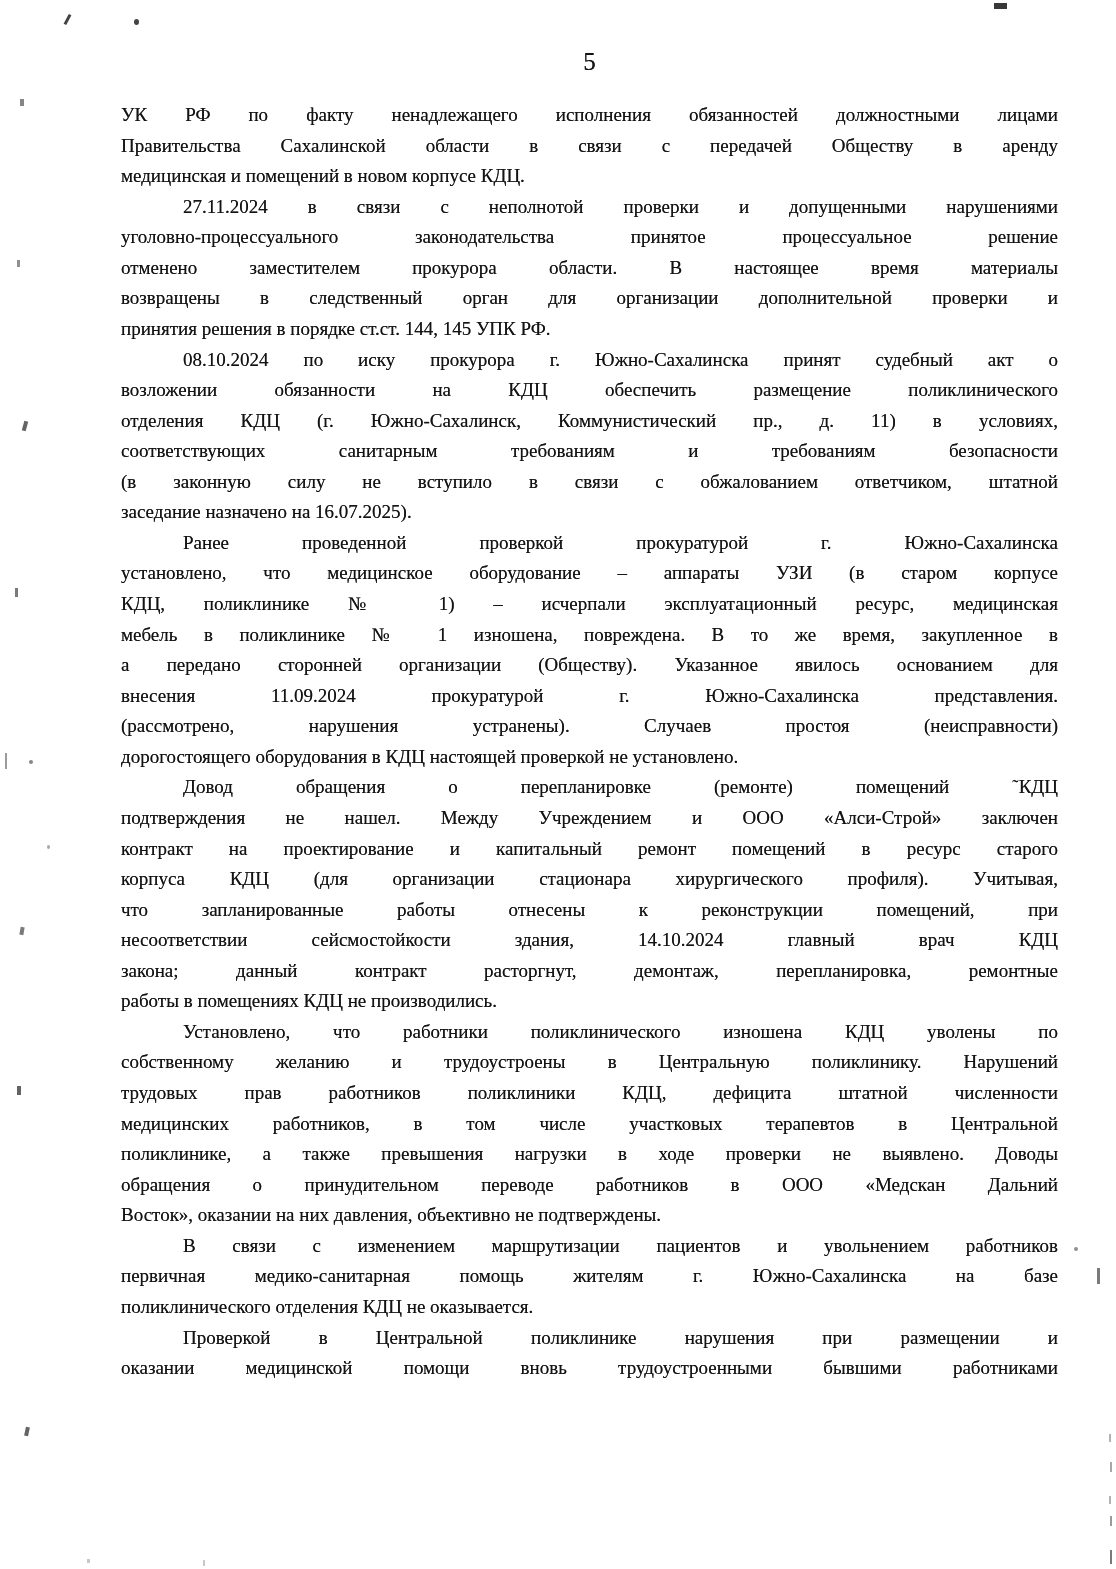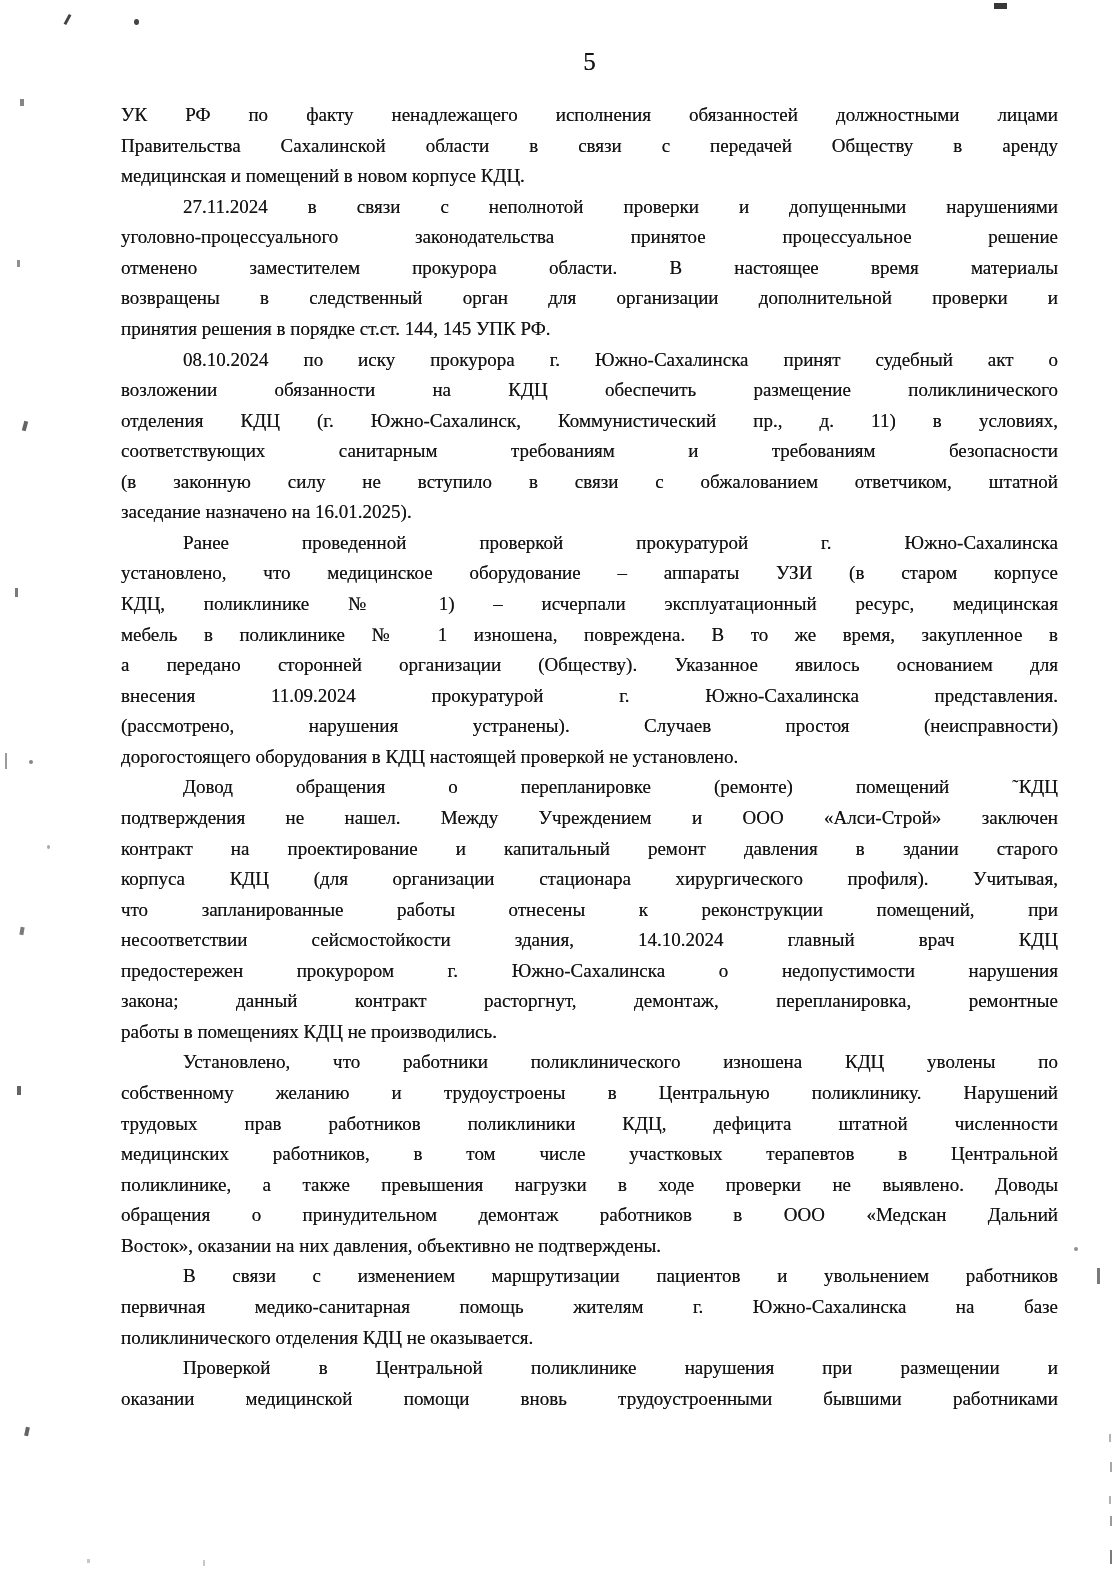--- a/index.html
+++ b/index.html
@@ -58,44 +58,43 @@
       <div class="line indent">27.11.2024 в связи с неполнотой проверки и допущенными нарушениями</div>
       <div class="line">уголовно-процессуального законодательства принятое процессуальное решение</div>
       <div class="line">отменено заместителем прокурора области. В настоящее время материалы</div>
       <div class="line">возвращены в следственный орган для организации дополнительной проверки и</div>
       <div class="line lastline">принятия решения в порядке ст.ст. 144, 145 УПК РФ.</div>
       <div class="line indent">08.10.2024 по иску прокурора г. Южно-Сахалинска принят судебный акт о</div>
       <div class="line">возложении обязанности на КДЦ обеспечить размещение поликлинического</div>
       <div class="line">отделения КДЦ (г. Южно-Сахалинск, Коммунистический пр., д. 11) в условиях,</div>
       <div class="line">соответствующих санитарным требованиям и требованиям безопасности</div>
       <div class="line">(в законную силу не вступило в связи с обжалованием ответчиком, штатной</div>
-      <div class="line lastline">заседание назначено на 16.01.2025).</div>
+      <div class="line lastline">заседание назначено на 16.07.2025).</div>
       <div class="line indent">Ранее проведенной проверкой прокуратурой г. Южно-Сахалинска</div>
       <div class="line">установлено, что медицинское оборудование – аппараты УЗИ (в старом корпусе</div>
       <div class="line">КДЦ, поликлинике № 1) – исчерпали эксплуатационный ресурс, медицинская</div>
       <div class="line">мебель в поликлинике № 1 изношена, повреждена. В то же время, закупленное в</div>
       <div class="line">а передано сторонней организации (Обществу). Указанное явилось основанием для</div>
       <div class="line">внесения 11.09.2024 прокуратурой г. Южно-Сахалинска представления.</div>
       <div class="line">(рассмотрено, нарушения устранены). Случаев простоя (неисправности)</div>
       <div class="line lastline">дорогостоящего оборудования в КДЦ настоящей проверкой не установлено.</div>
       <div class="line indent">Довод обращения о перепланировке (ремонте) помещений ˜КДЦ</div>
       <div class="line">подтверждения не нашел. Между Учреждением и ООО «Алси-Строй» заключен</div>
-      <div class="line">контракт на проектирование и капитальный ремонт давления в здании старого</div>
+      <div class="line">контракт на проектирование и капитальный ремонт помещений в ресурс старого</div>
       <div class="line">корпуса КДЦ (для организации стационара хирургического профиля). Учитывая,</div>
       <div class="line">что запланированные работы отнесены к реконструкции помещений, при</div>
       <div class="line">несоответствии сейсмостойкости здания, 14.10.2024 главный врач КДЦ</div>
-      <div class="line">предостережен прокурором г. Южно-Сахалинска о недопустимости нарушения</div>
       <div class="line">закона; данный контракт расторгнут, демонтаж, перепланировка, ремонтные</div>
       <div class="line lastline">работы в помещениях КДЦ не производились.</div>
       <div class="line indent">Установлено, что работники поликлинического изношена КДЦ уволены по</div>
       <div class="line">собственному желанию и трудоустроены в Центральную поликлинику. Нарушений</div>
       <div class="line">трудовых прав работников поликлиники КДЦ, дефицита штатной численности</div>
       <div class="line">медицинских работников, в том числе участковых терапевтов в Центральной</div>
       <div class="line">поликлинике, а также превышения нагрузки в ходе проверки не выявлено. Доводы</div>
-      <div class="line">обращения о принудительном демонтаж работников в ООО «Медскан Дальний</div>
+      <div class="line">обращения о принудительном переводе работников в ООО «Медскан Дальний</div>
       <div class="line lastline">Восток», оказании на них давления, объективно не подтверждены.</div>
       <div class="line indent">В связи с изменением маршрутизации пациентов и увольнением работников</div>
       <div class="line">первичная медико-санитарная помощь жителям г. Южно-Сахалинска на базе</div>
       <div class="line lastline">поликлинического отделения КДЦ не оказывается.</div>
       <div class="line indent">Проверкой в Центральной поликлинике нарушения при размещении и</div>
       <div class="line">оказании медицинской помощи вновь трудоустроенными бывшими работниками</div>
     </div>
 
   <div class="artifact" style="left:66px;top:14px;width:3px;height:11px;transform:rotate(28deg);opacity:.85;"></div>
   <div class="artifact r" style="left:134px;top:19px;width:5px;height:6px;opacity:.85;"></div>

